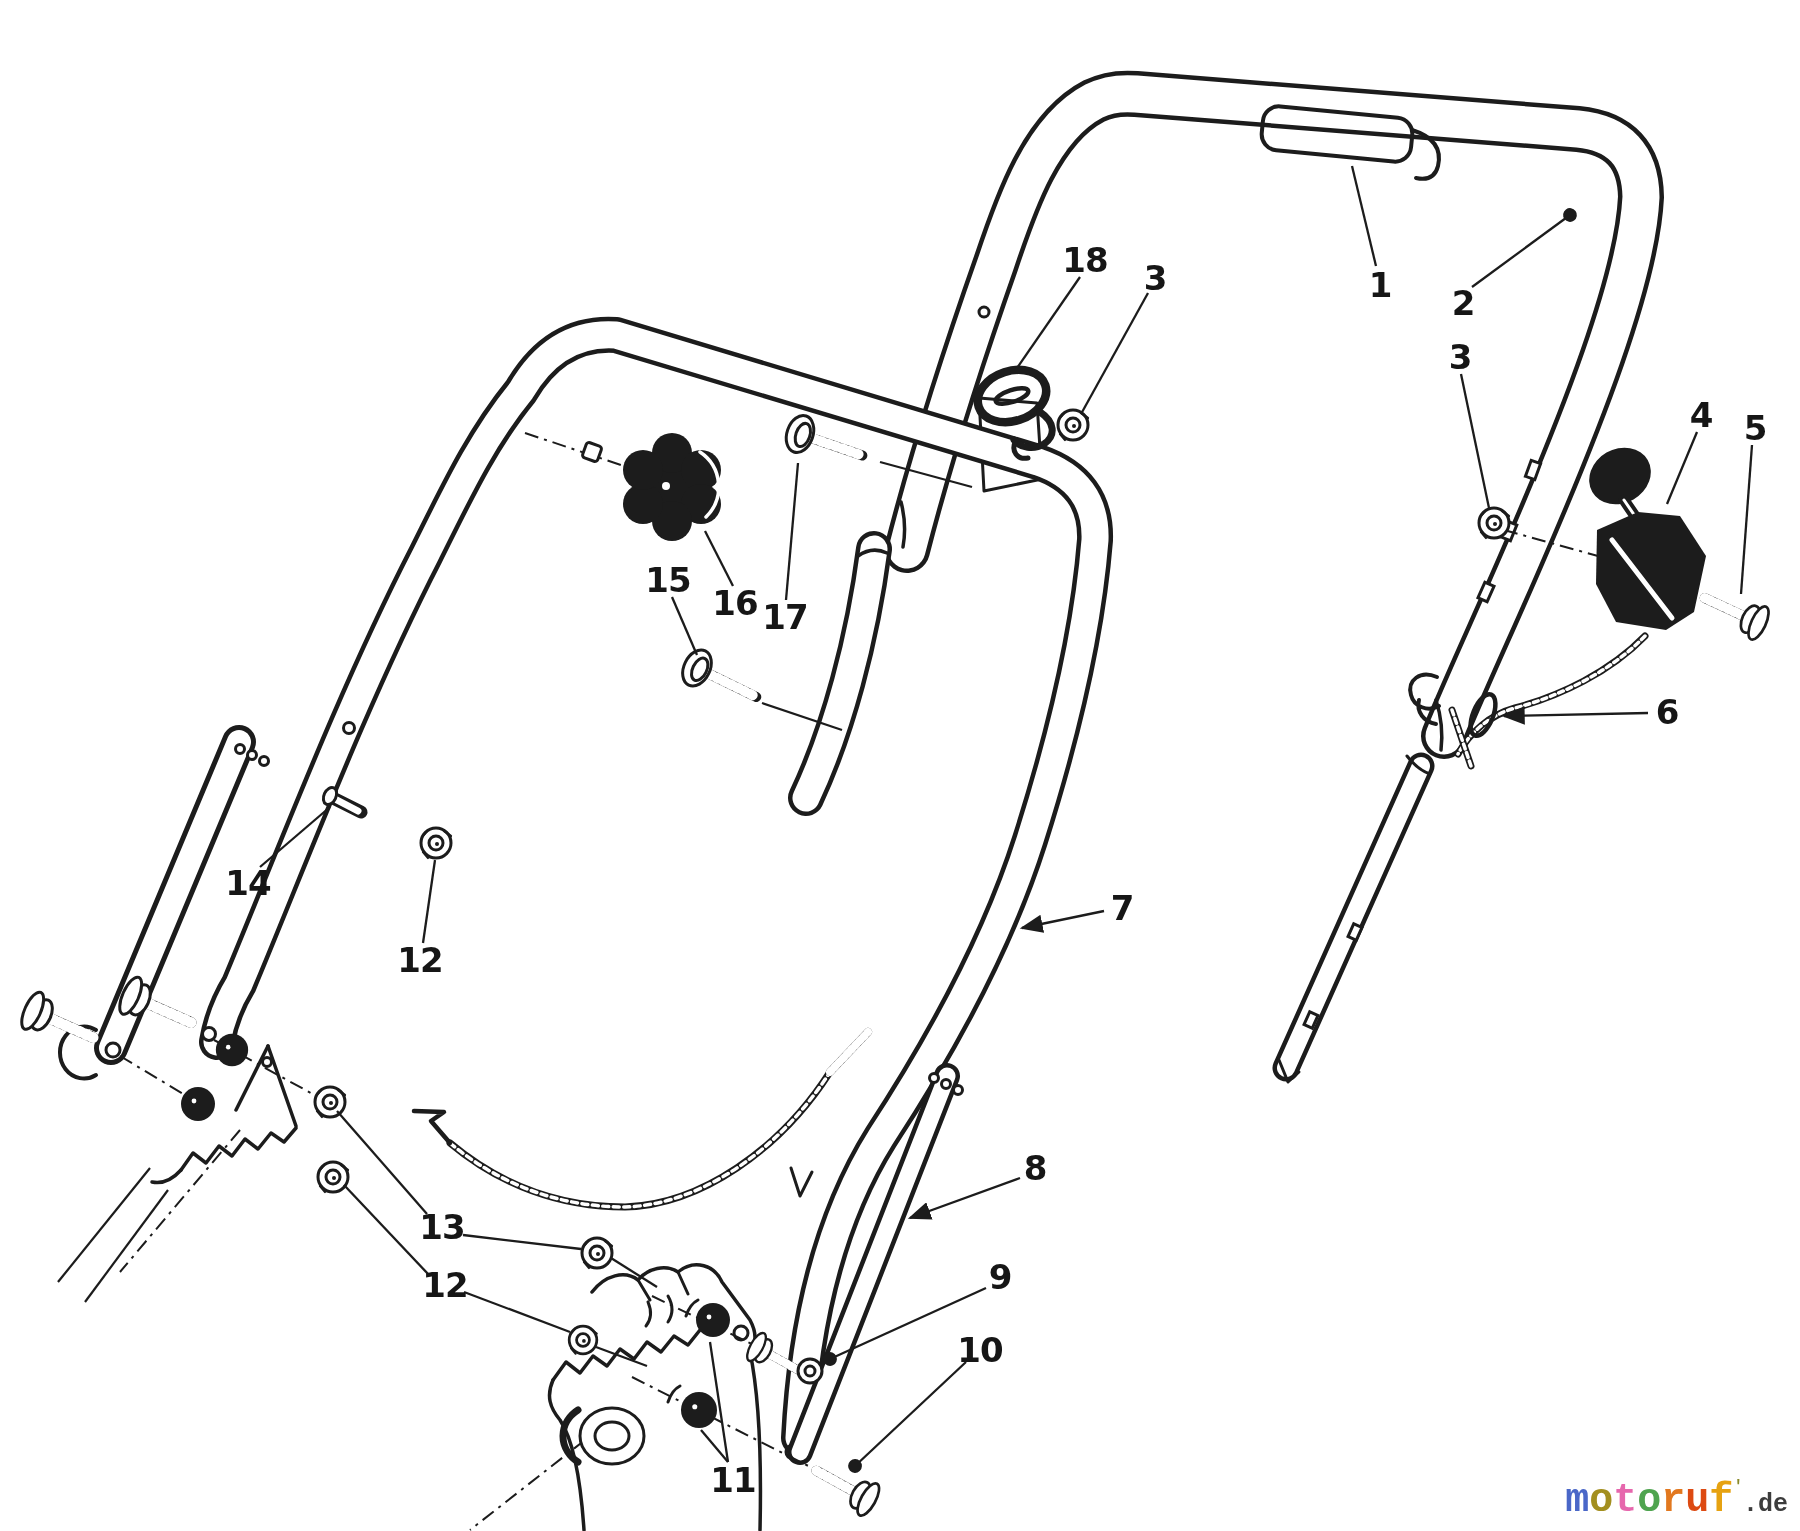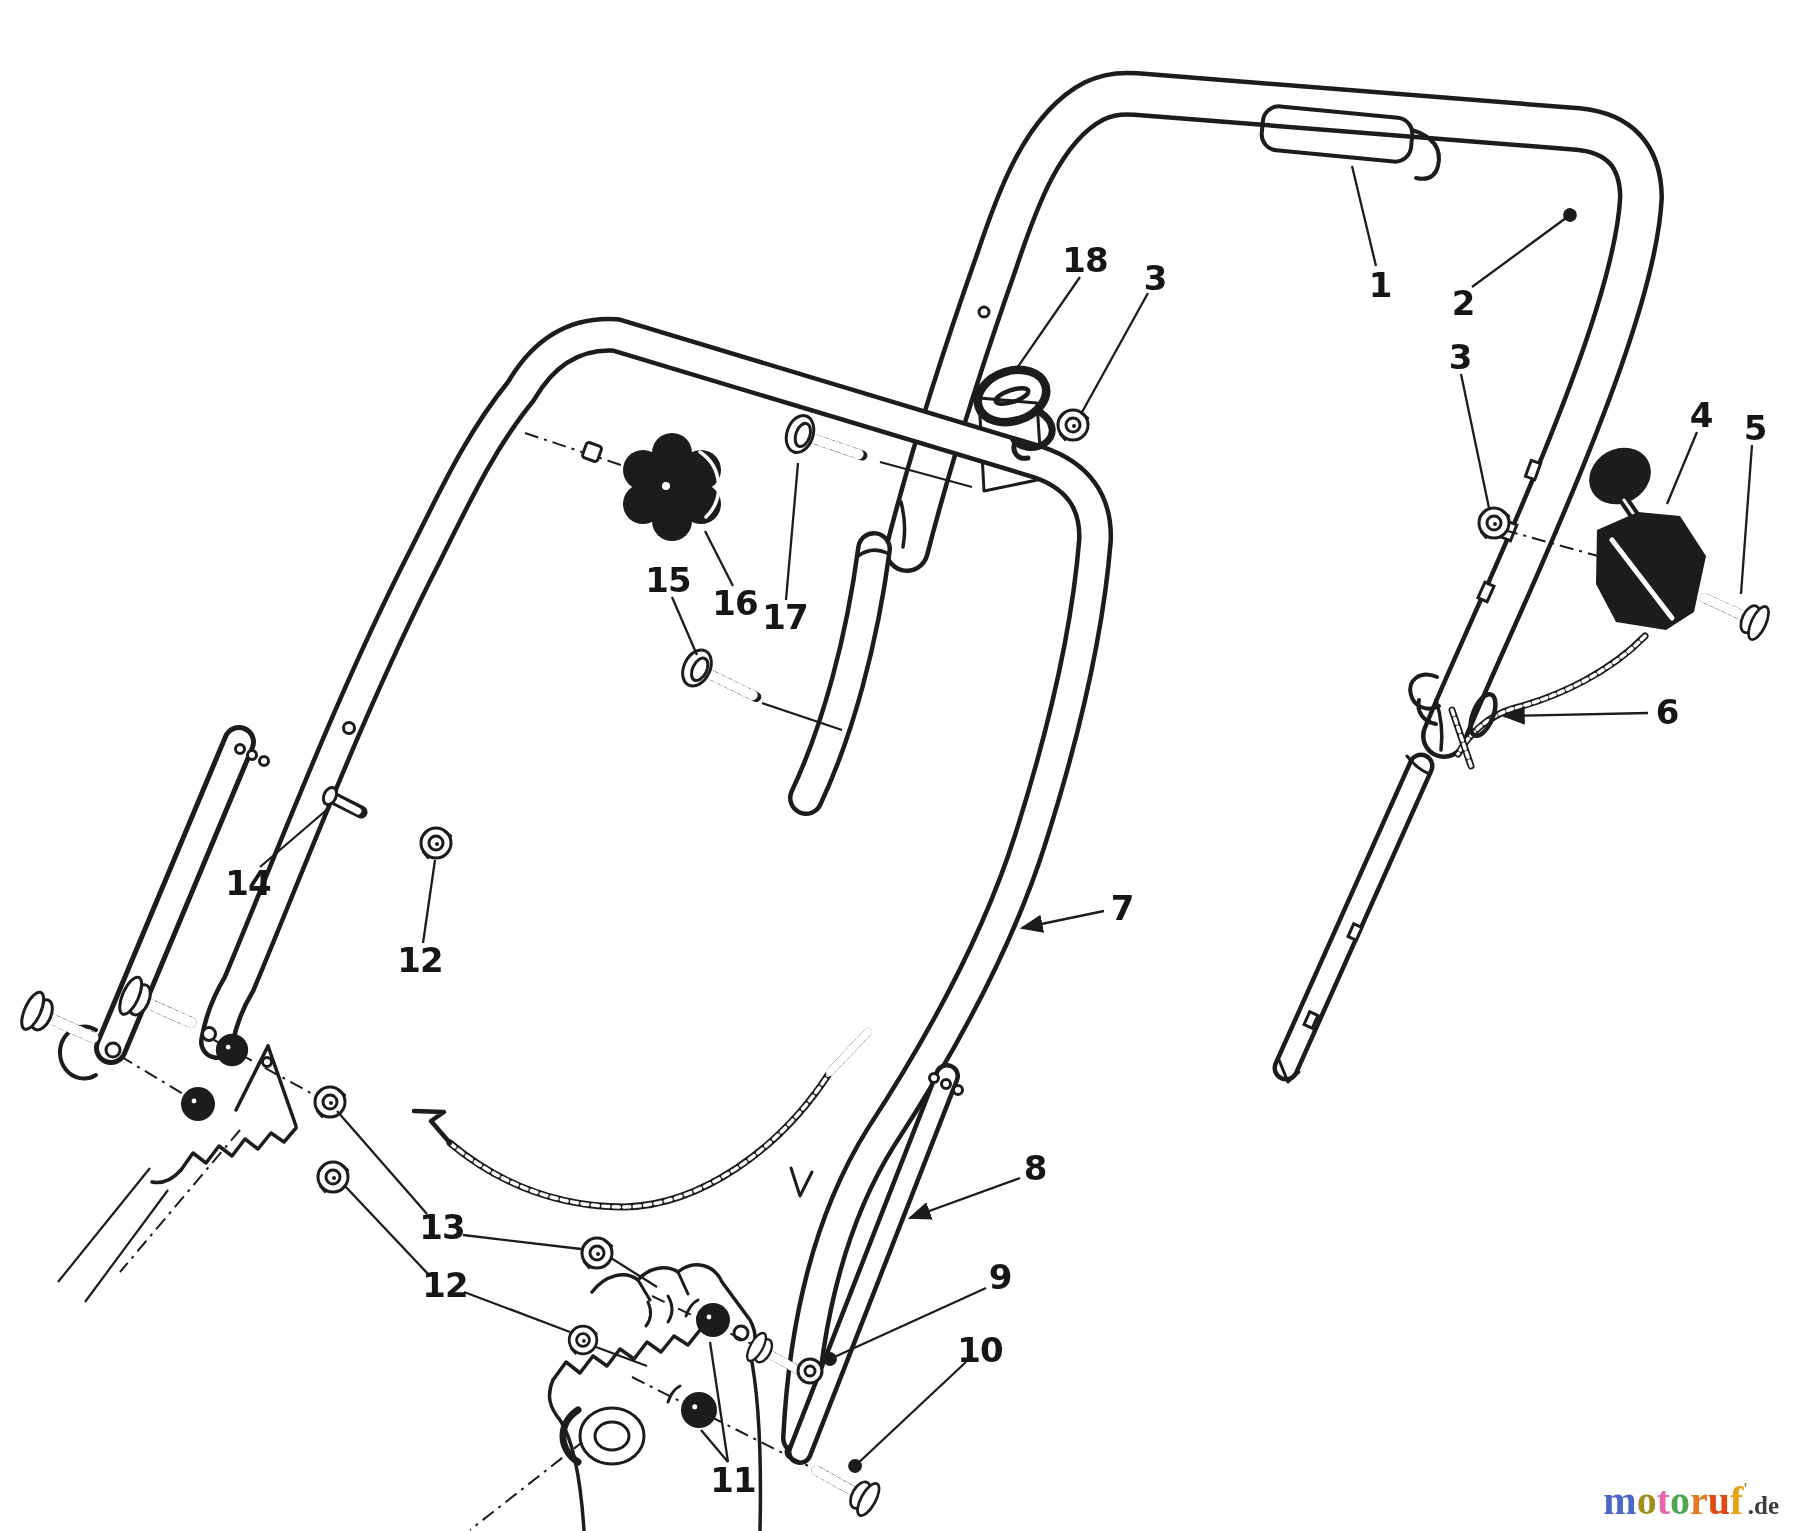--- a/index.html
+++ b/index.html
@@ -7,22 +7,22 @@
          font-family:"Liberation Sans",sans-serif;}
   .stage svg{position:absolute;inset:0;}
   .callout{font:700 34px "DejaVu Sans",sans-serif;fill:#161616;text-anchor:middle;
            dominant-baseline:central;letter-spacing:-1px;}
   .leader{stroke:#1c1c1c;stroke-width:2.3;fill:none;}
   .ink{stroke:#1c1c1c;fill:none;stroke-linecap:round;stroke-linejoin:round;}
   .wh{stroke:#ffffff;fill:none;stroke-linecap:round;stroke-linejoin:round;}
   .dashdot{stroke:#1c1c1c;stroke-width:2;fill:none;stroke-dasharray:14 6 3 6;}
   .thin{stroke:#1c1c1c;stroke-width:2.2;fill:none;}
   .hole{fill:#ffffff;stroke:#1c1c1c;stroke-width:3;}
-  .watermark{position:absolute;right:21px;bottom:10px;
-             font-family:Liberation Serif, serif;font-weight:700;font-size:40px;
+  .watermark{position:absolute;right:12px;bottom:10px;
+             font-family:Liberation Mono, monospace;font-weight:700;font-size:40px;
              letter-spacing:0px;line-height:1;}
   .watermark span{display:inline-block;}
   .wm-suffix{font-size:25px;font-weight:700;}
   .wm-tick{font-size:16px;vertical-align:20px;}
 </style>
 </head>
 <body>
 
 <div class="stage">
 <svg viewBox="0 0 1800 1531" width="1800" height="1531">

